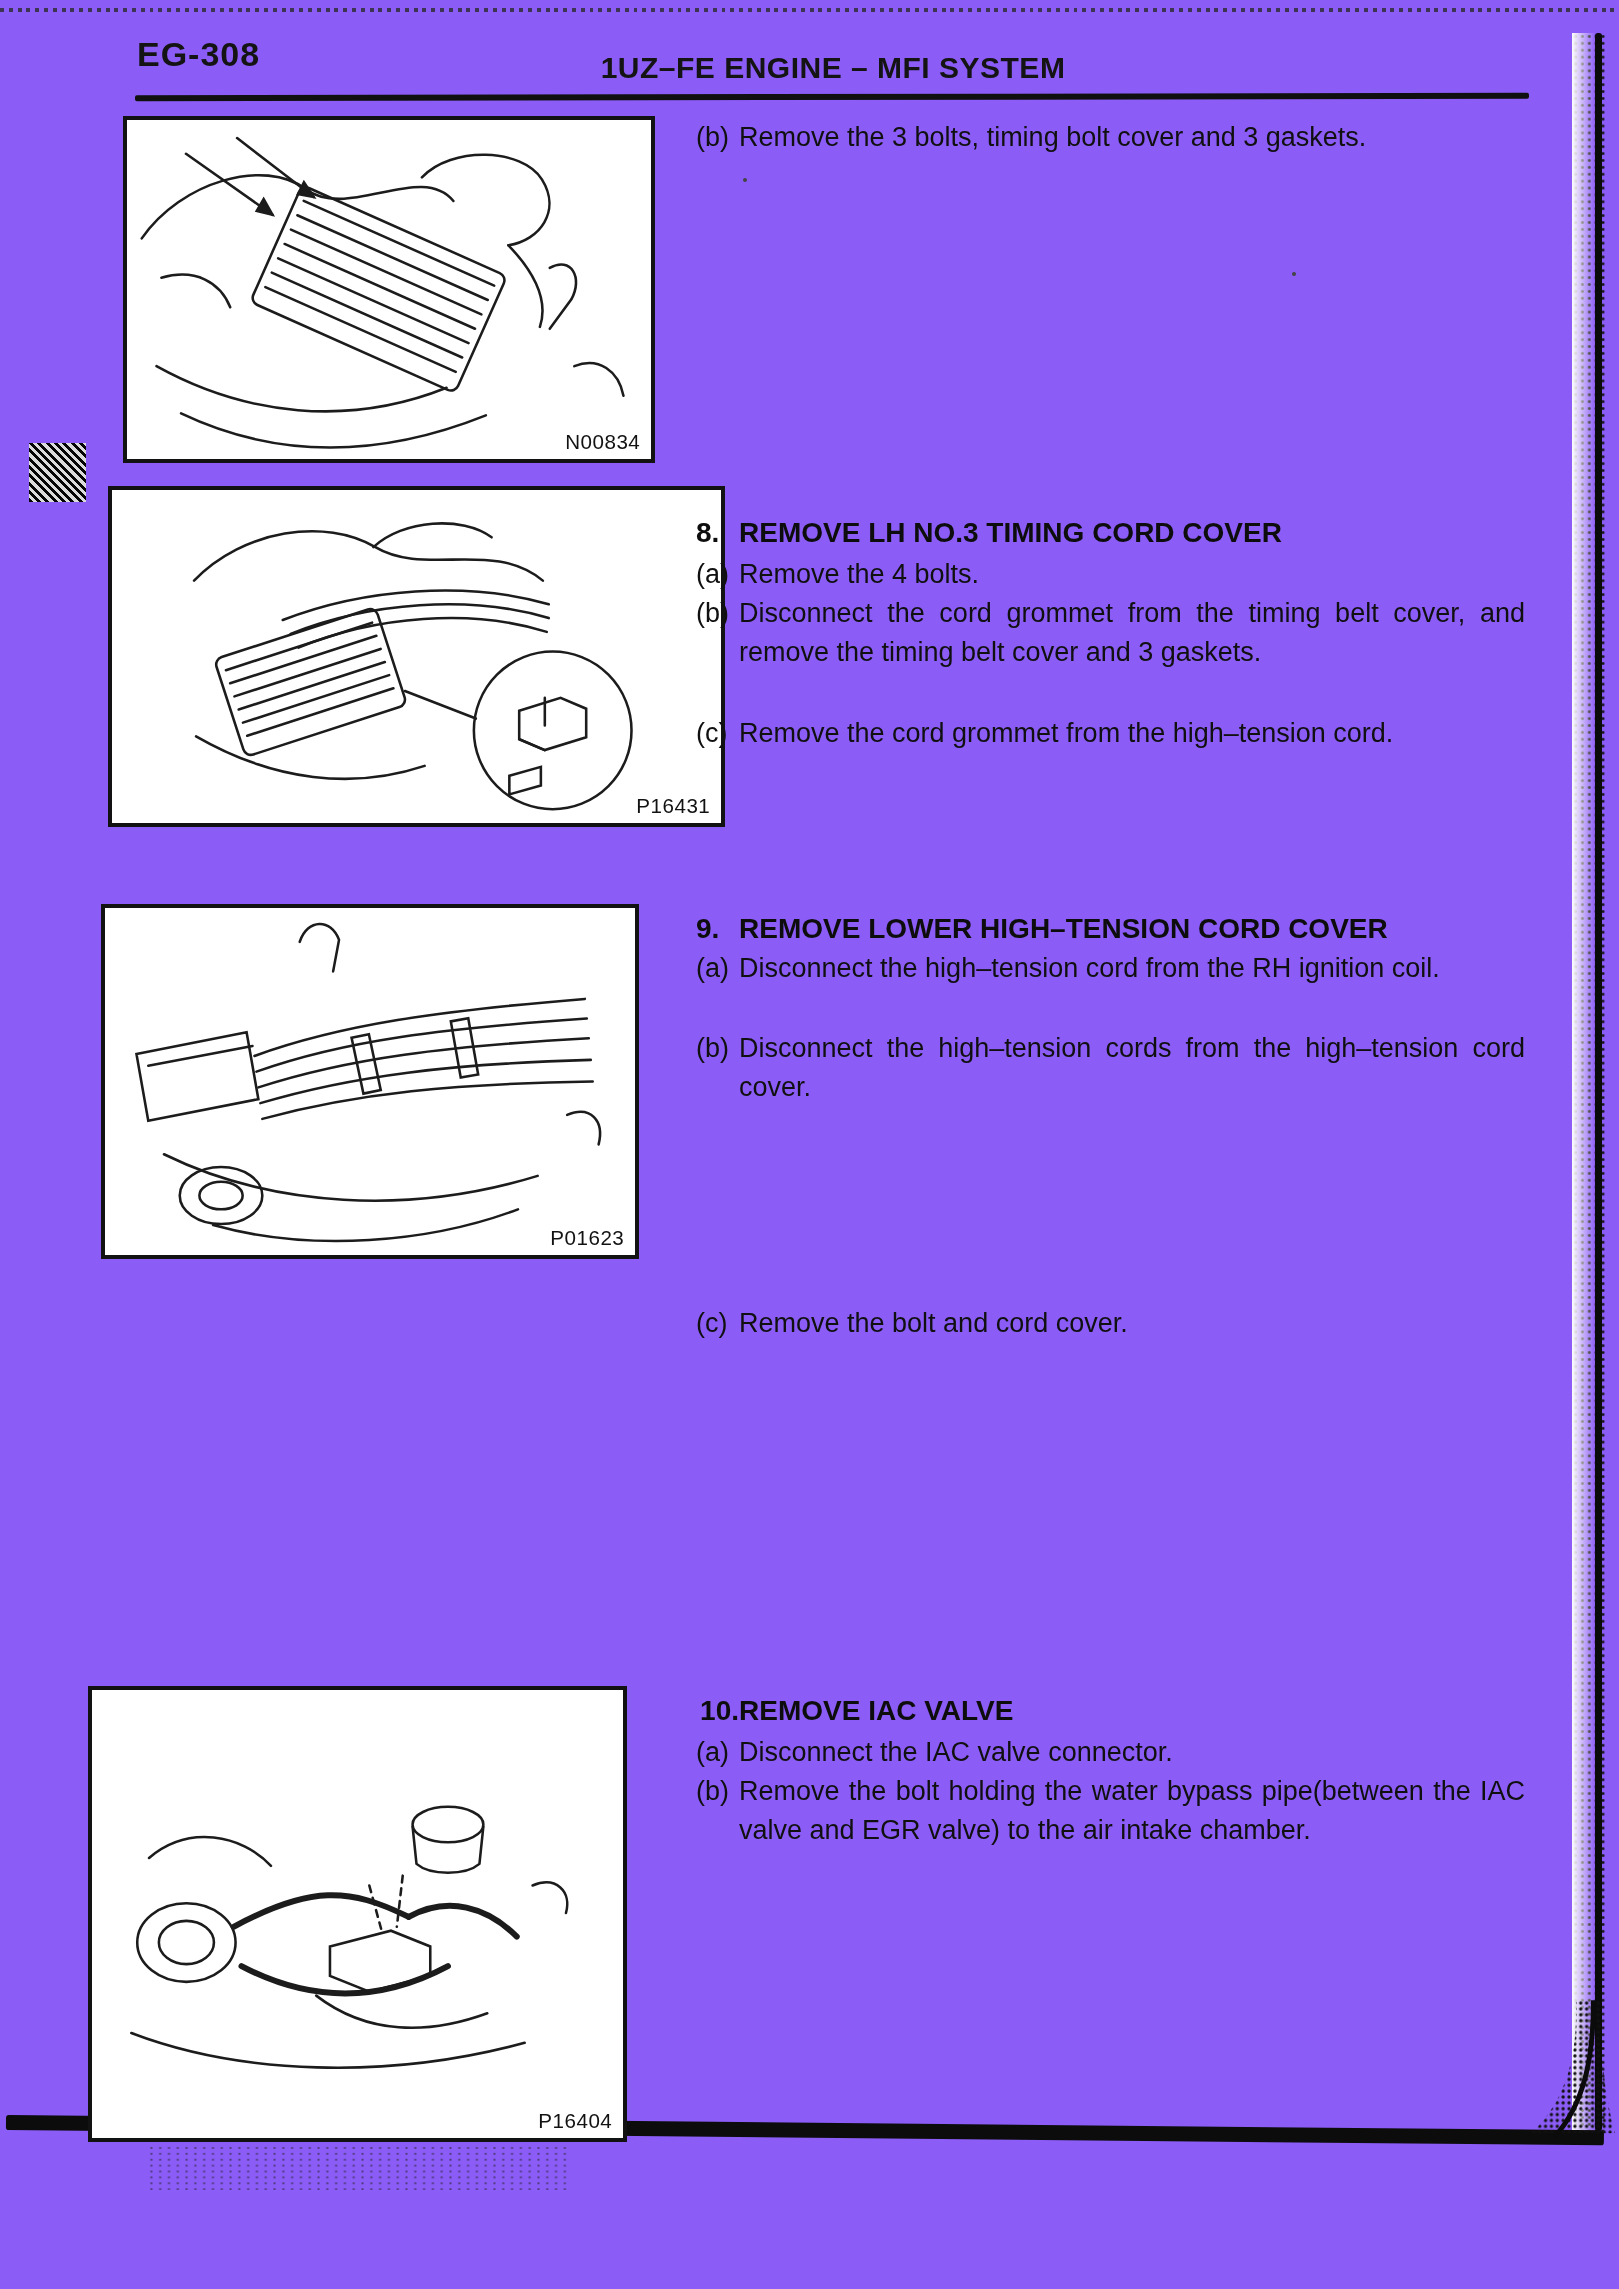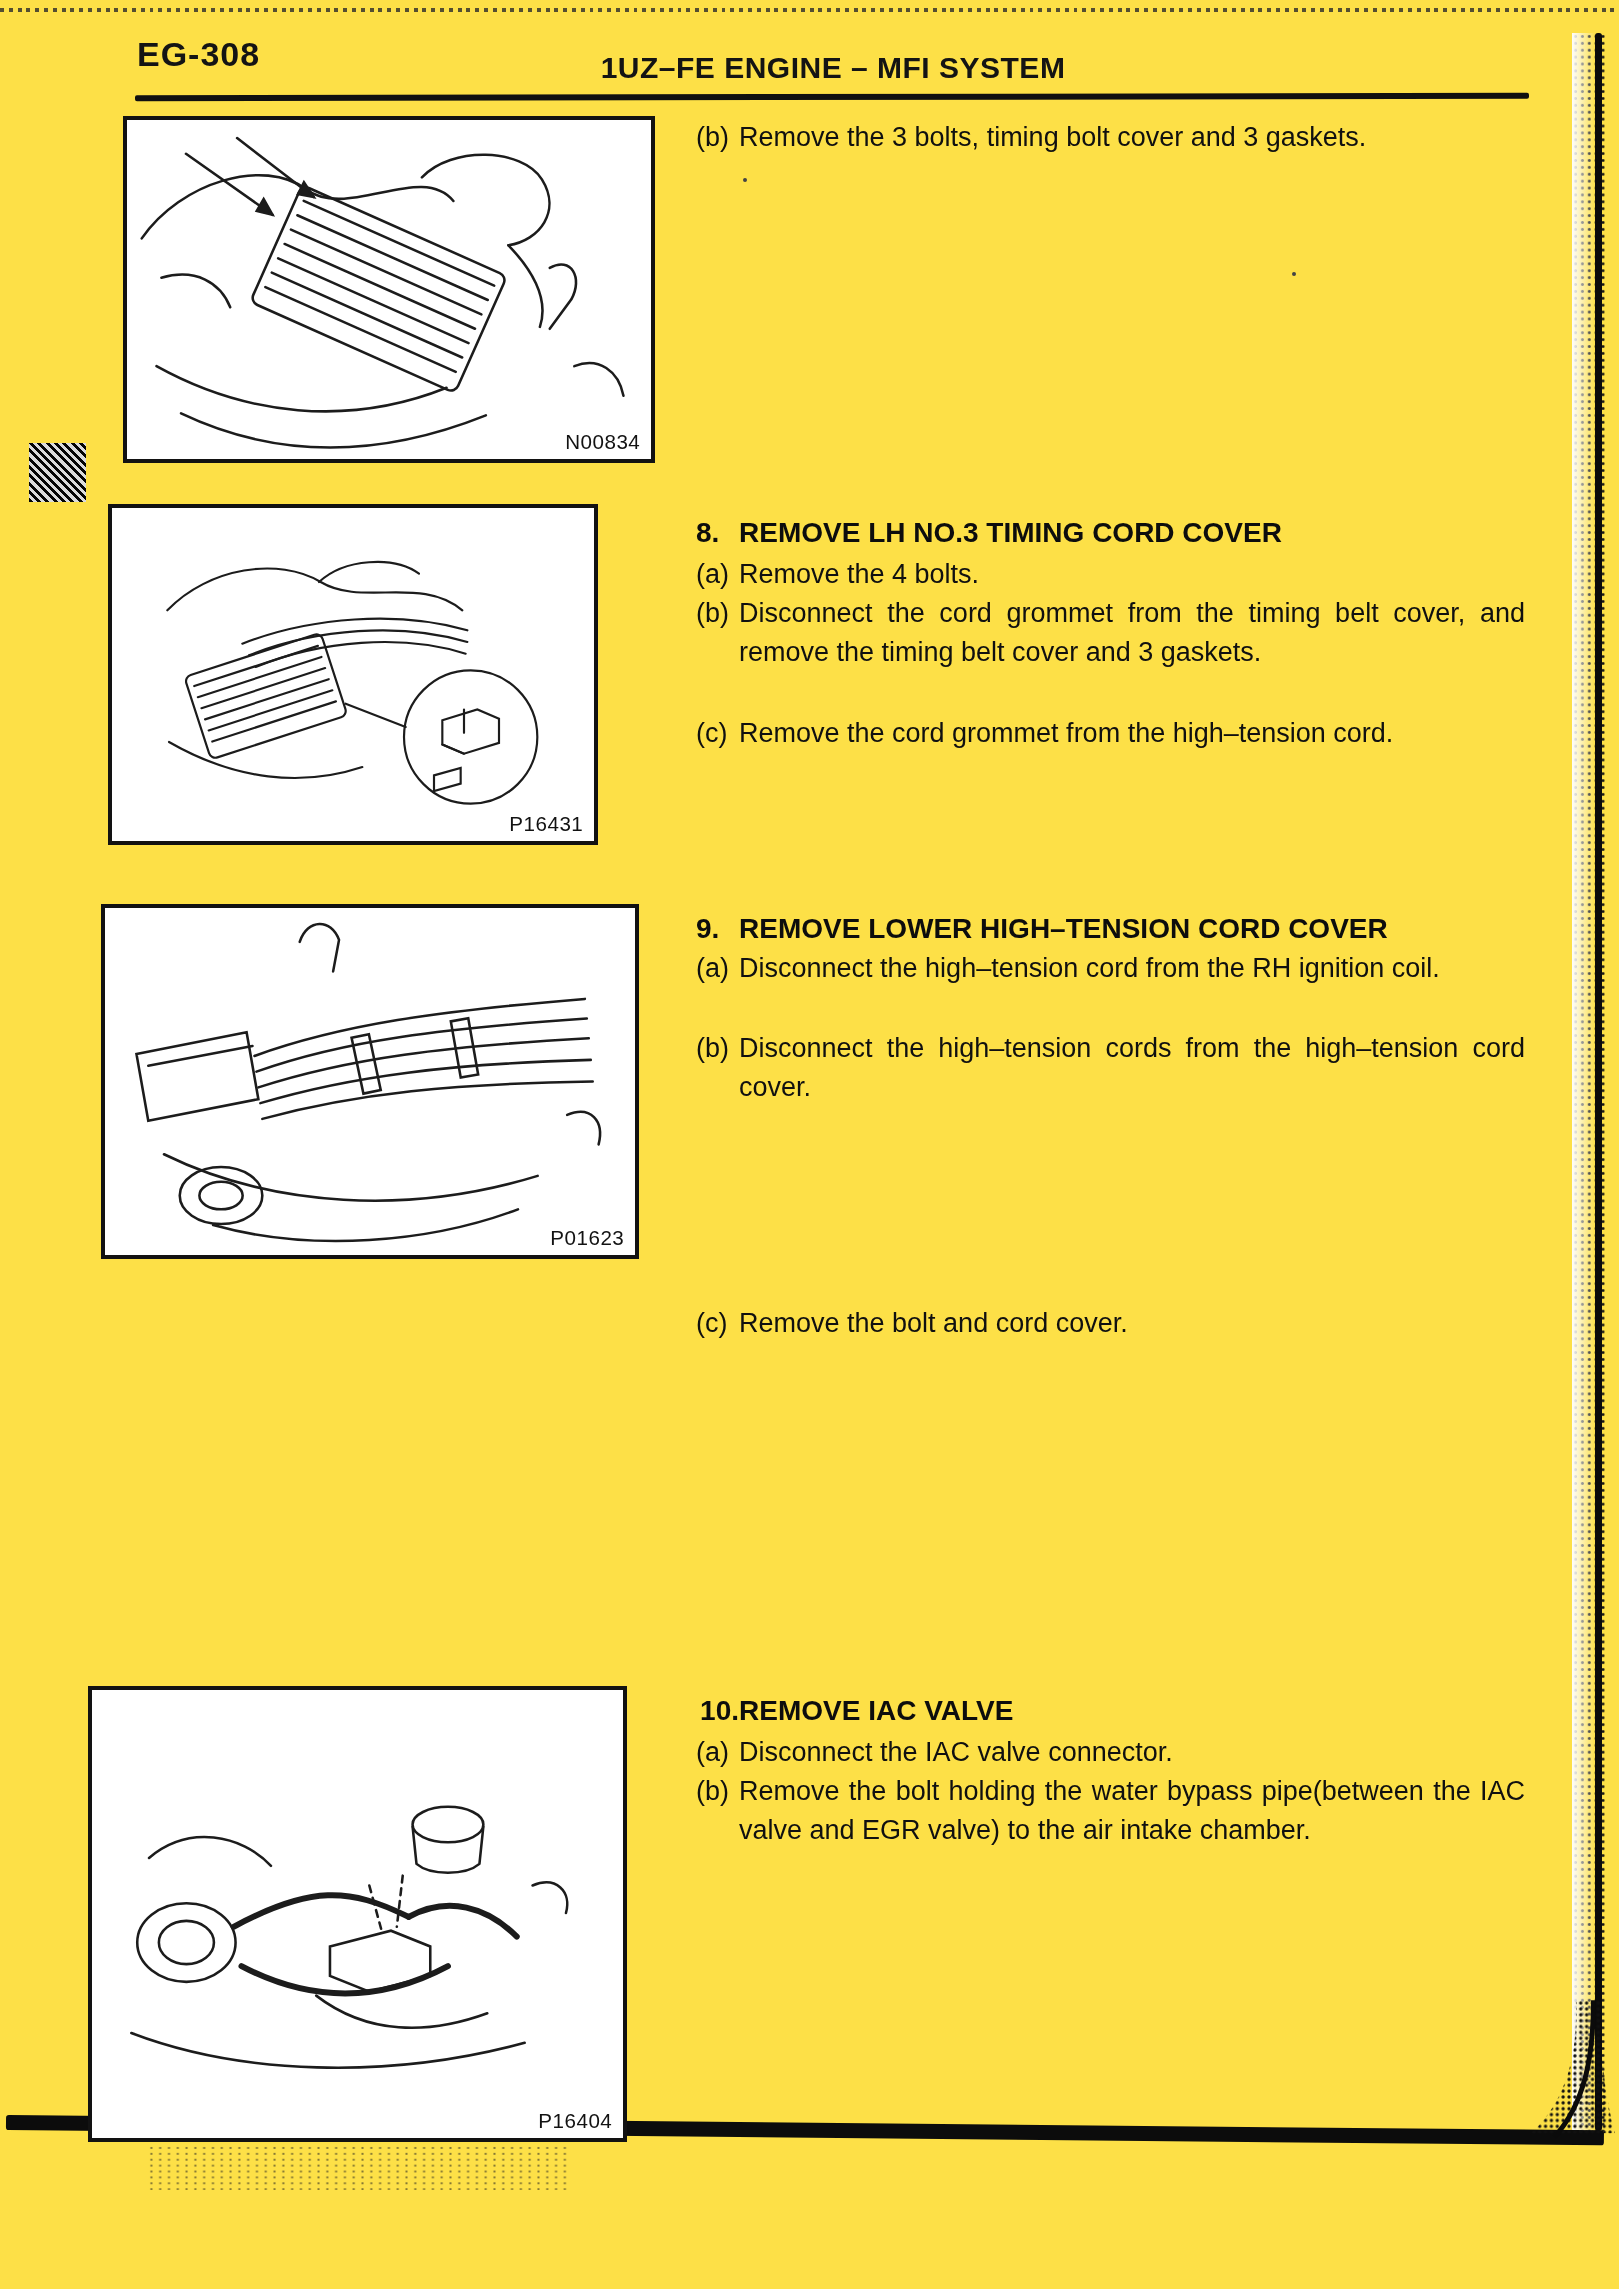--- a/index.html
+++ b/index.html
@@ -1,16 +1,16 @@
 <!DOCTYPE html>
 <html><head>
 <meta charset="utf-8">
 <style>
   html,body{margin:0;padding:0;background:#ffffff;}
-  .page{position:relative;width:1619px;height:2290px;background:#fde047;
+  .page{position:relative;width:1619px;height:2290px;background:#8b5cf6;
         font-family:"Liberation Sans", sans-serif;color:#141414;overflow:hidden;}
 
   
   .top-edge{position:absolute;left:0;top:7.8px;width:1619px;height:3.9px;
     background:repeating-linear-gradient(90deg,#2a2a2a 0 3.9px,transparent 3.9px 8.8px);
     opacity:.8;}
   .right-band{position:absolute;left:1572px;top:33px;width:33px;height:2098px;
     background-image:
       linear-gradient(90deg,rgba(253,253,252,1) 0%,rgba(253,253,252,0) 72%),
       radial-gradient(circle,#161616 1.3px,transparent 1.5px);
@@ -93,21 +93,21 @@
       </g>
       <path d="M30 250 C120 300 225 312 325 272"></path>
       <path d="M55 298 C160 348 265 340 365 300"></path>
       <path d="M430 150 C452 138 464 160 452 182 L430 212"></path>
       <path d="M35 160 C70 150 95 165 105 190"></path>
       <path d="M455 250 C480 240 500 255 505 280"></path>
     </svg>
     <span class="figcode">N00834</span>
   </div>
 
-  <div class="figure" style="left:108px;top:504px;width:490px;height:341px;padding-left:32px;">
+  <div class="figure" style="left:108px;top:486px;width:617px;height:341px;padding-left:32px;">
     <svg viewBox="0 0 540 338" stroke="#1c1c1c" stroke-width="2.6" fill="none" stroke-linecap="round">
       <path d="M28 92 C78 40 162 28 212 58 S332 50 382 92"></path>
       <path d="M210 58 C240 30 300 26 330 48"></path>
       <g transform="rotate(-18 150 200)">
         <rect x="62" y="142" width="172" height="104" rx="8"></rect>
         <path d="M70 156 H226 M70 170 H226 M70 184 H226 M70 198 H226 M70 212 H226 M70 226 H226"></path>
       </g>
       <path d="M118 132 C200 100 305 92 388 116"></path>
       <path d="M126 146 C206 114 308 106 388 130"></path>
       <path d="M134 160 C212 128 310 120 386 144"></path>

